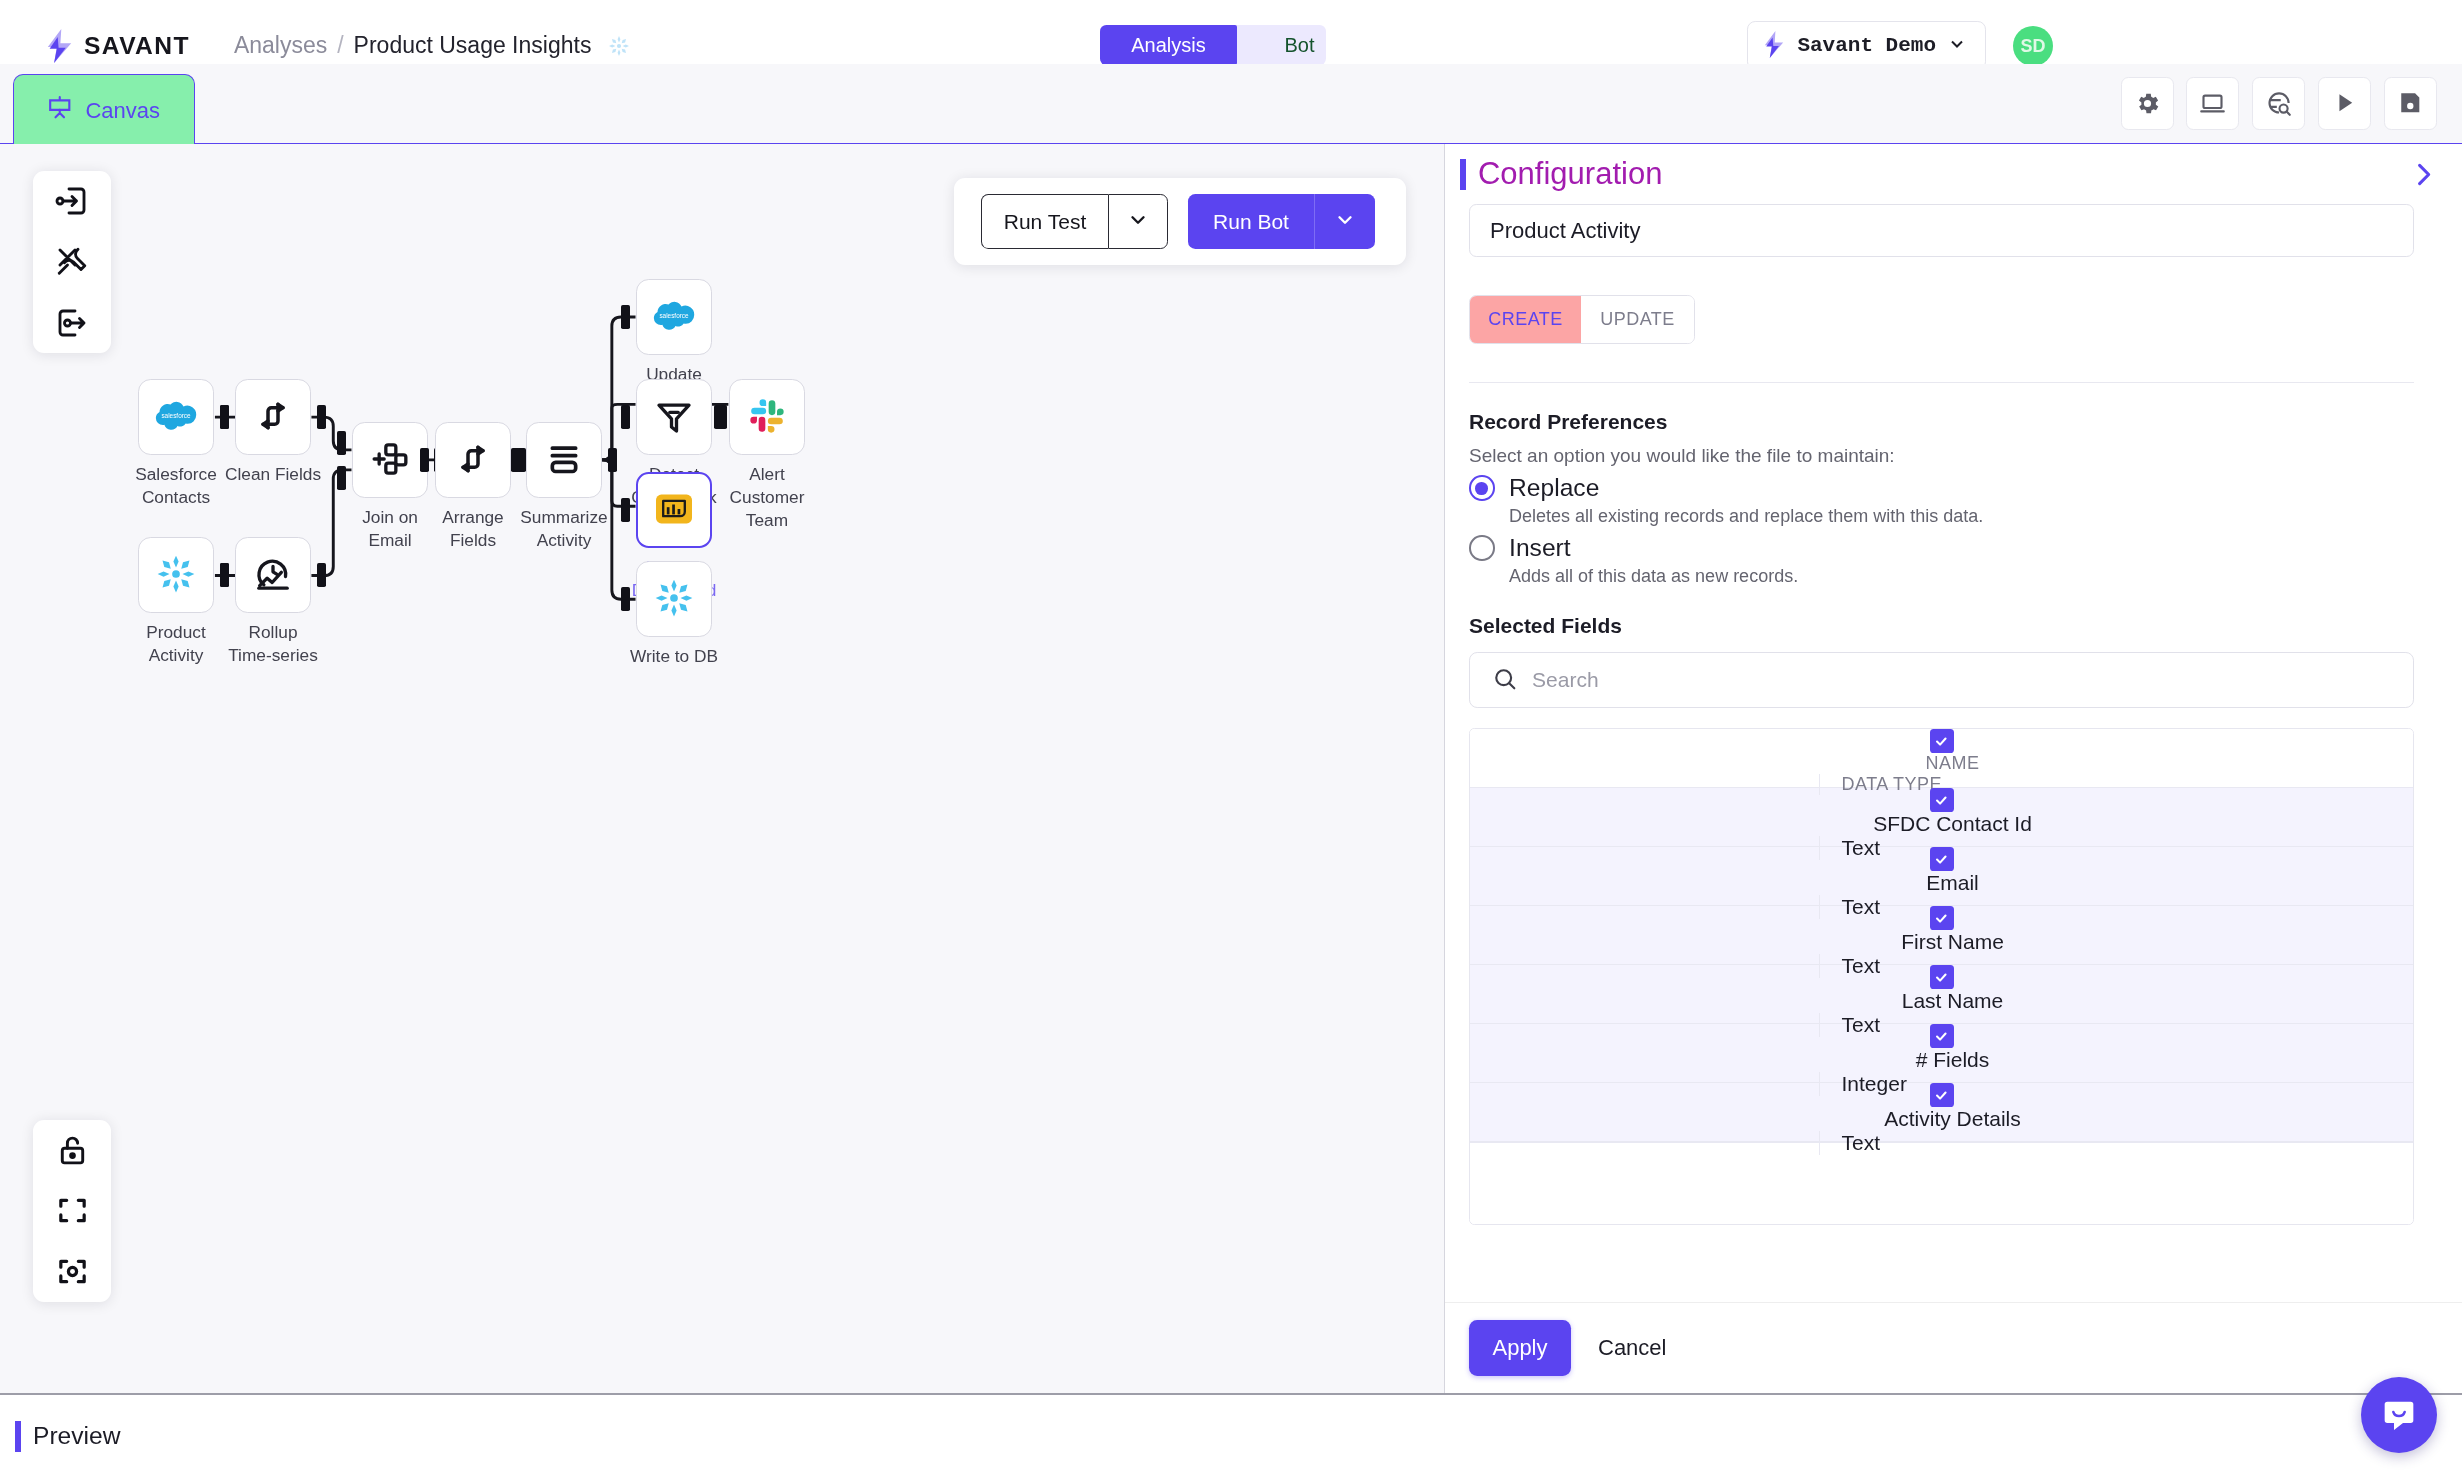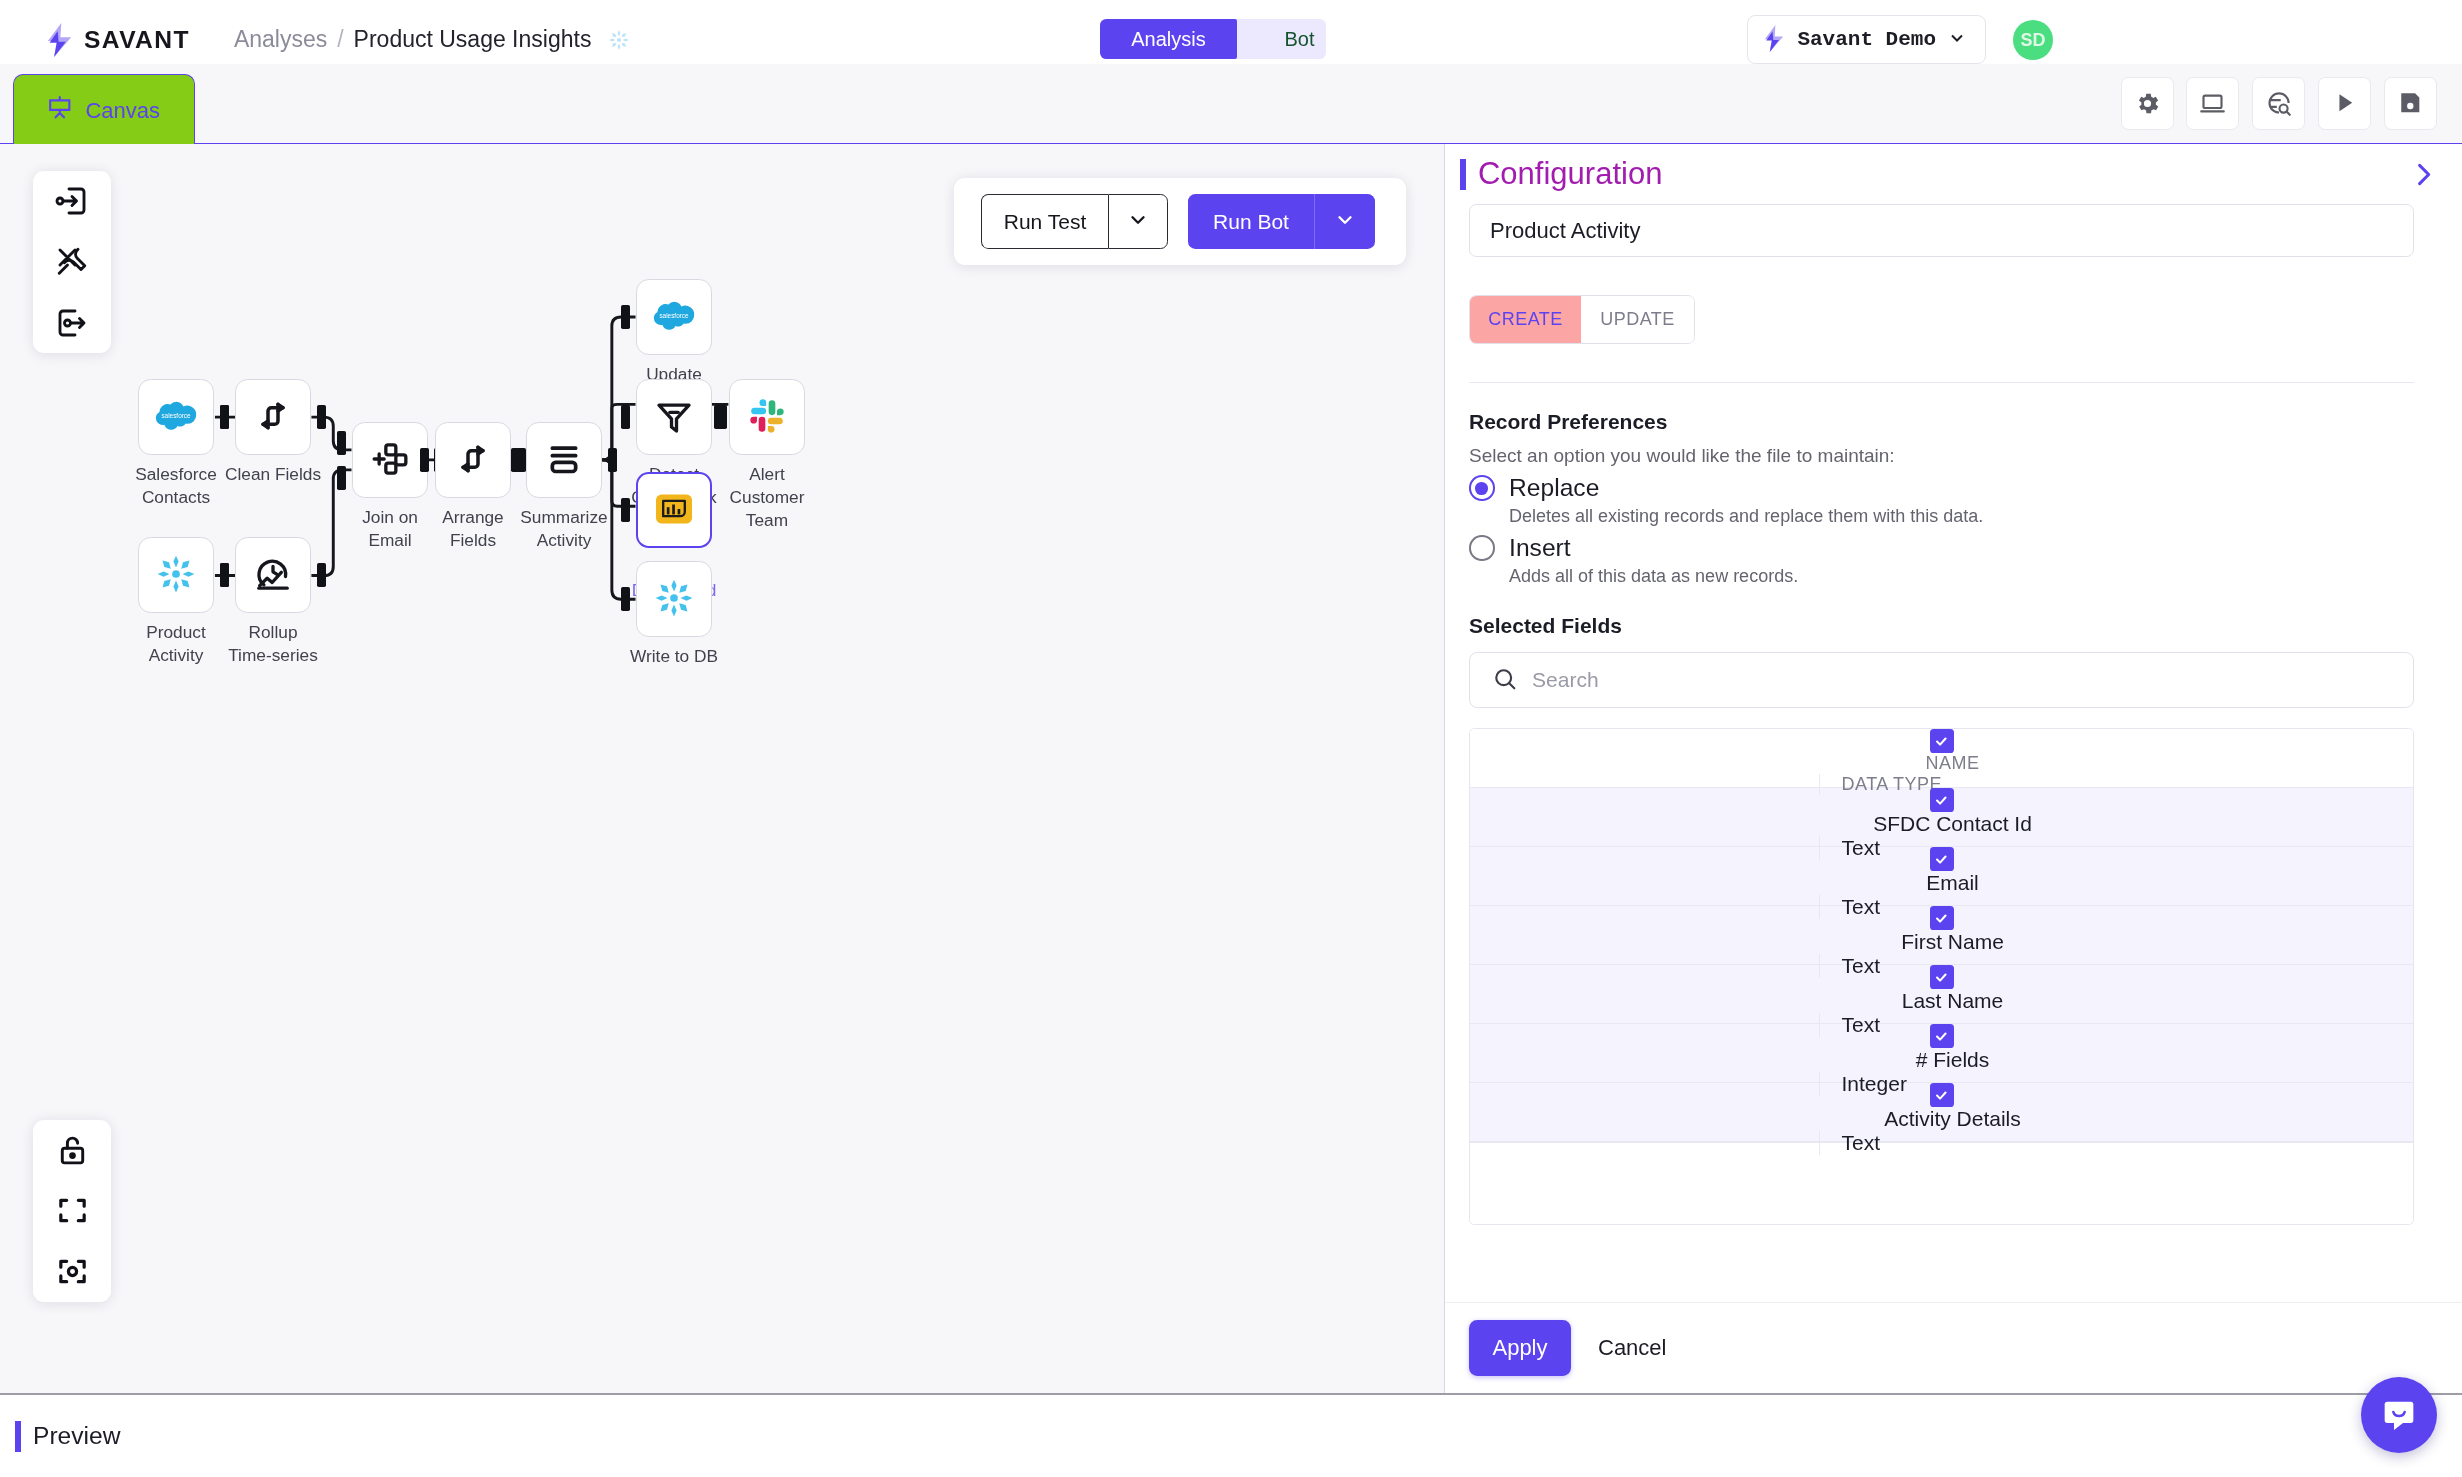--- a/index.html
+++ b/index.html
@@ -6,21 +6,21 @@
   html, body {
     width: 2462px; height: 1477px;
     font-family: "Liberation Sans", sans-serif;
     background: #ffffff;
     overflow: hidden;
   }
   .app { position: relative; width: 2462px; height: 1477px; }
 
   
   .topbar {
-    position: absolute; left: 0; top: 8px; width: 2086px; height: 64px;
+    position: absolute; left: 0; top: 14px; width: 2086px; height: 64px;
     background: #fff; display: flex; align-items: center;
     border-bottom: 0.9px solid #e9e9ef;
   }
   .brand { display: flex; align-items: center; gap: 9px; margin-left: 44px; }
   .bolt-logo { width: 31px; height: 36px; position: relative; display:block; }
   .brand-name { font-size: 24.6px; font-weight: 700; letter-spacing: 1.4px; color: #16161d; }
   .breadcrumb { display: flex; align-items: center; gap: 10px; margin-left: 44px; font-size: 23px; }
   .bc-parent { color: #8b8b9a; }
   .bc-sep { color: #b4b4c0; }
   .bc-current { color: #23232d; }
@@ -53,21 +53,21 @@
     font-size: 18px; font-weight: 600;
   }
 
   
   .tabstrip {
     position: absolute; left: 0; top: 64px; width: 2462px; height: 80px;
     background: #f7f7fa; border-bottom: 1.8px solid #5b44f0;
   }
   .tab-canvas {
     position: absolute; left: 12.7px; top: 10px; width: 182px; height: 72px;
-    background: #84cc16; border: 1.8px solid #5b44f0; border-bottom: none;
+    background: #86efac; border: 1.8px solid #5b44f0; border-bottom: none;
     border-radius: 10px 10px 0 0;
     display: flex; align-items: center; justify-content: center; gap: 12.7px;
     color: #5b44f0; font-size: 22px;
   }
   .tb-icons { position: absolute; right: 25.5px; top: 12.7px; display: flex; gap: 12.7px; }
   .tb-btn {
     width: 53px; height: 53px; border: 0.9px solid #e8e8ef; border-radius: 7.3px;
     background: #fff; display: flex; align-items: center; justify-content: center;
     cursor: pointer;
   }

